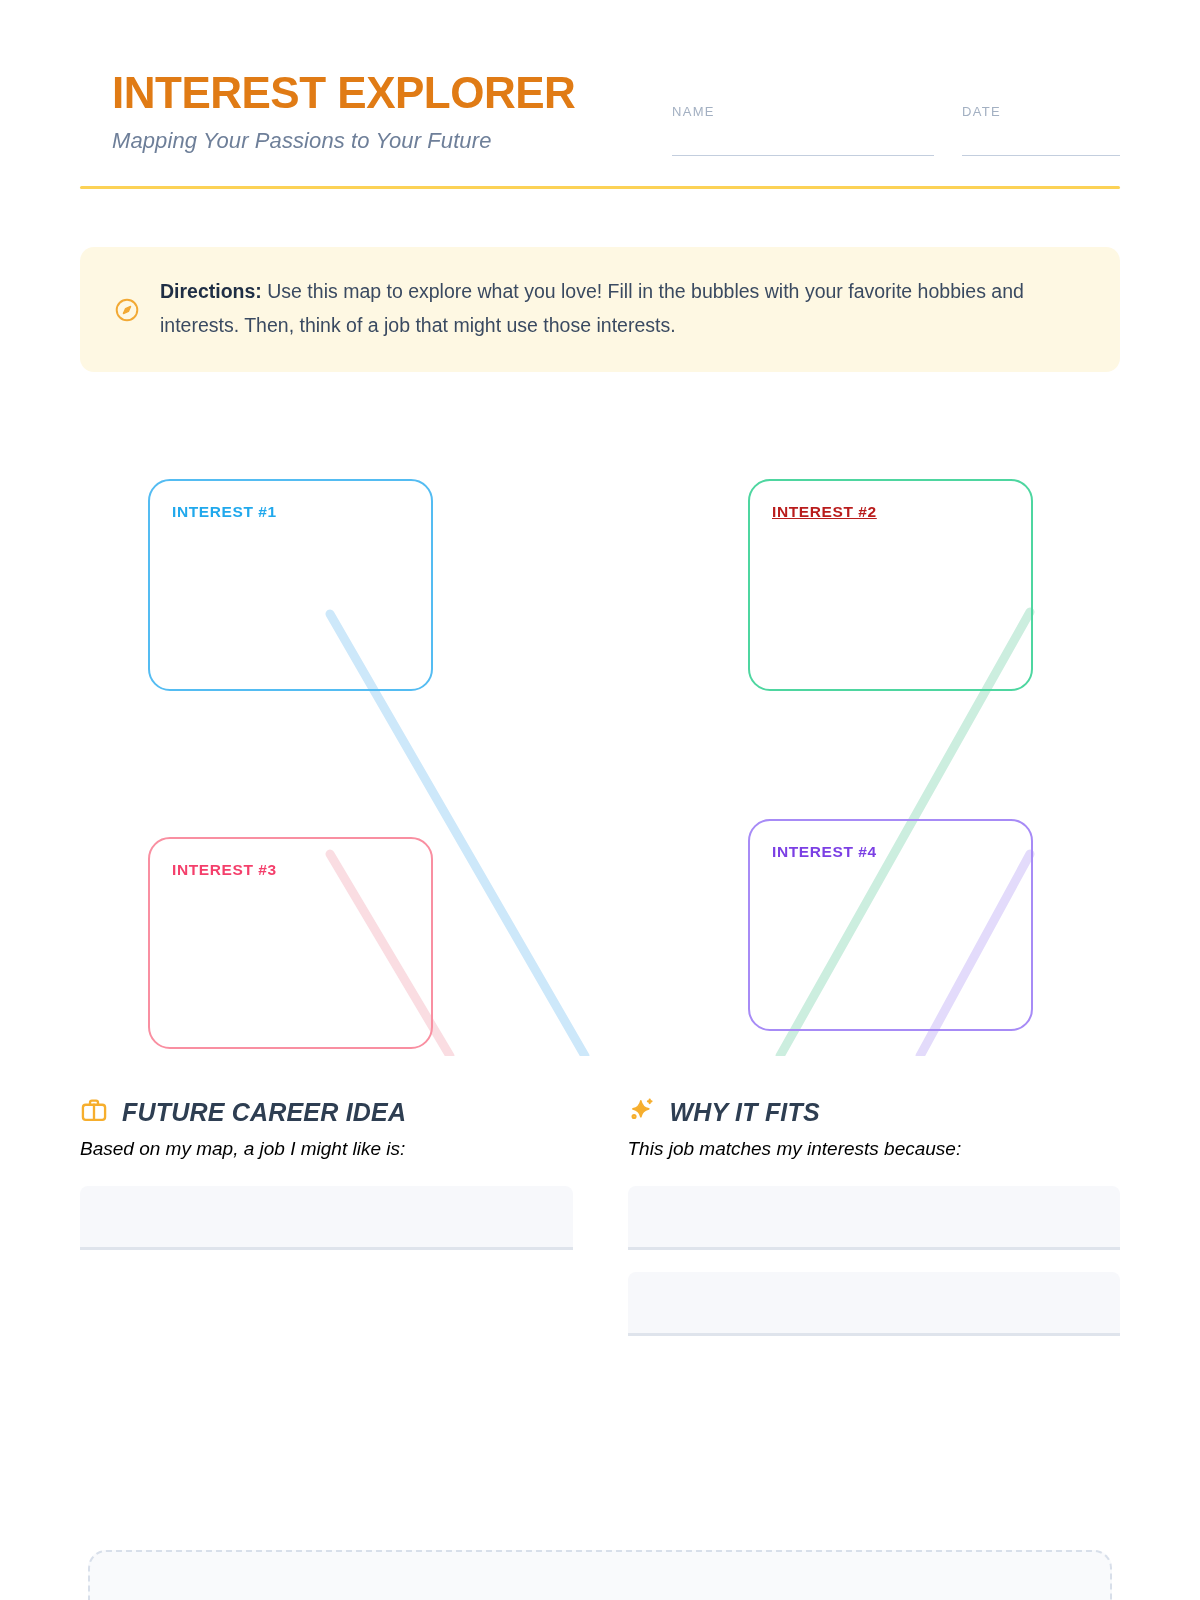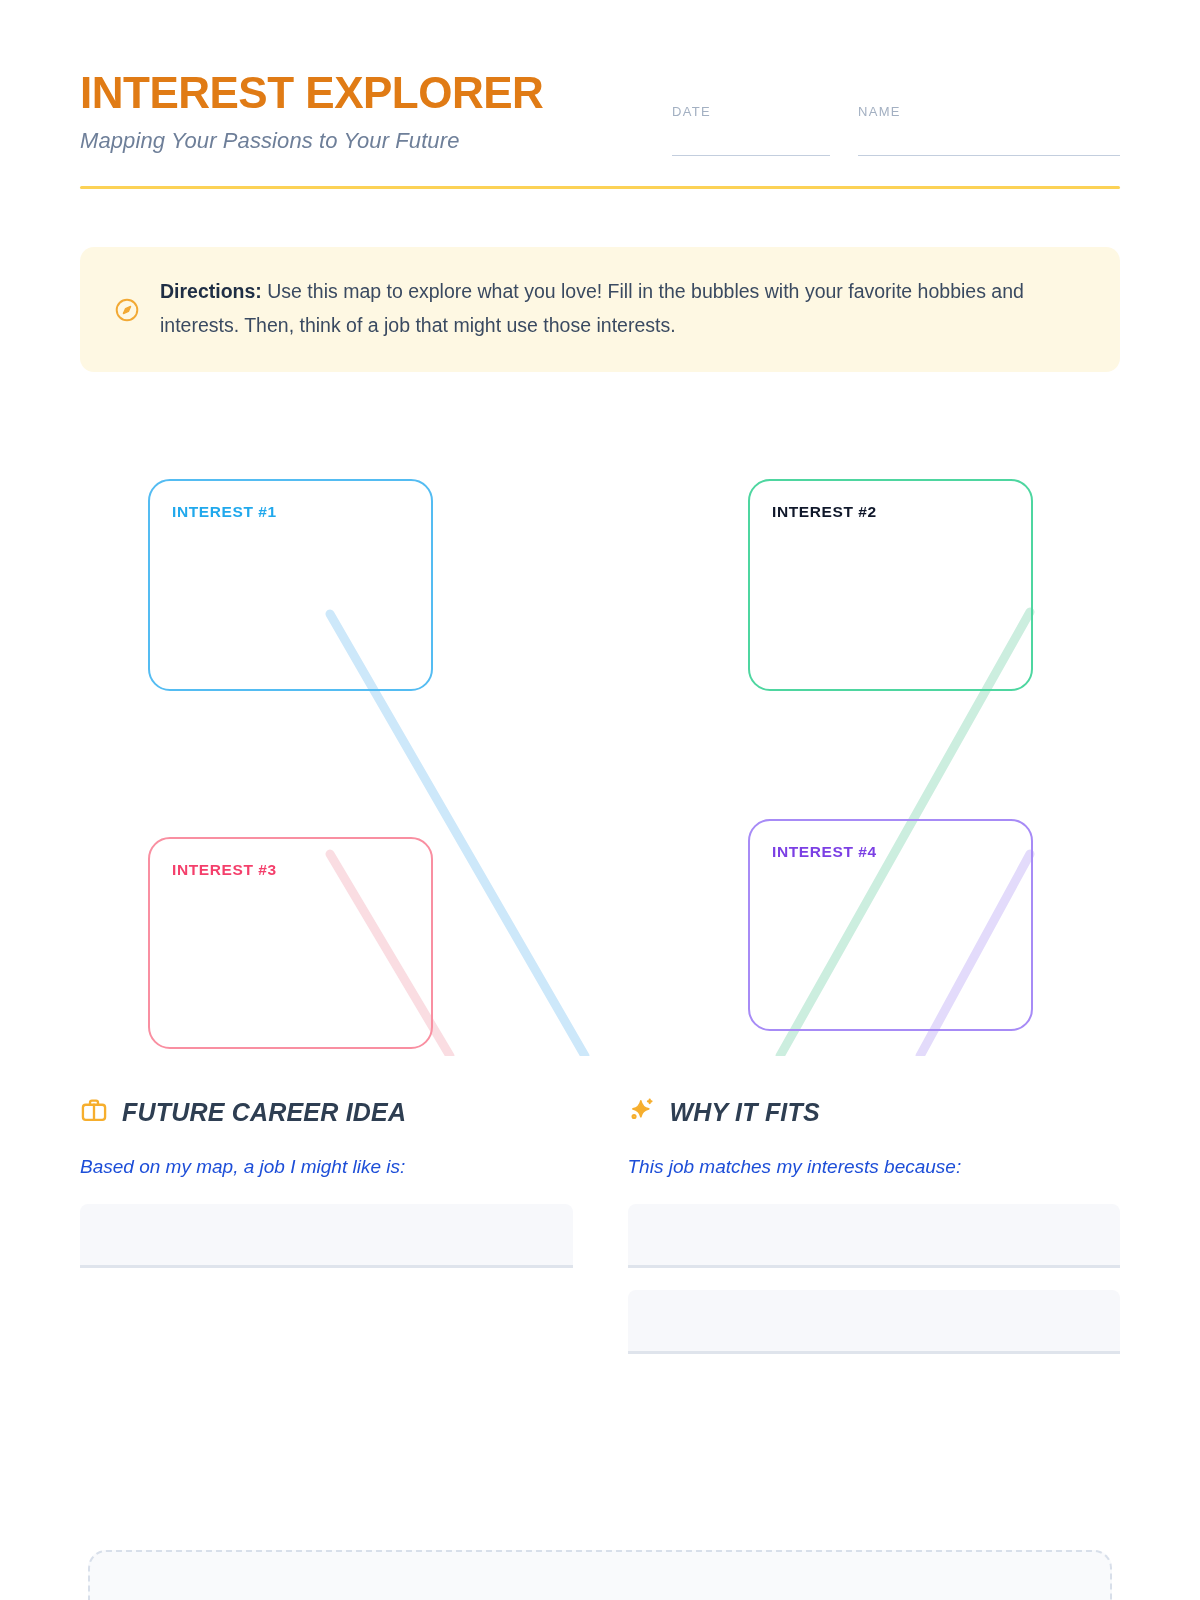--- a/index.html
+++ b/index.html
@@ -19,20 +19,21 @@
     padding: 0 80px;
   }
 
   
   .header {
     position: relative;
     display: flex;
     align-items: flex-start;
     justify-content: space-between;
     padding-top: 70px;
+    margin-left: 32px;
   }
 
   .title-block { flex: 0 0 auto; }
 
   .worksheet-title {
     font-size: 44px;
     font-weight: 700;
     letter-spacing: -0.5px;
     color: #E07B15;
     line-height: 1.05;
@@ -127,21 +128,21 @@
   .interest-label {
     font-size: 15.5px;
     font-weight: 700;
     letter-spacing: 0.6px;
   }
 
   #box1 { left: 68px;  top: 63px;  border-color: #54BCF2; }
   #box1 .interest-label { color: #20A8EC; }
 
   #box2 { left: 668px; top: 63px;  border-color: #4ED6A0; }
-  #box2 .interest-label { color: #0f172a; }
+  #box2 .interest-label { color: #b91c1c; text-decoration: underline; }
 
   #box3 { left: 68px;  top: 403px; border-color: #F98FA1; margin-top: 18px; }
   #box3 .interest-label { color: #F43F6B; }
 
   #box4 { left: 668px; top: 403px; border-color: #A78BF6; }
   #box4 .interest-label { color: #7B3FE4; }
 
   .center-bubble {
     position: absolute;
     left: 355px;
@@ -185,23 +186,23 @@
   }
 
   .section-title {
     font-size: 25px;
     font-weight: 700;
     color: #2E3E52;
     letter-spacing: 0.2px;
   }
 
   .section-prompt {
-    margin-top: 28px;
+    margin-top: 10px;
     font-size: 19px;
-    color: #1d4ed8;
+    color: #000000;
   }
 
   .write-line {
     margin-top: 26px;
     height: 64px;
     background: #F7F8FB;
     border-bottom: 3px solid #DFE4EC;
     border-radius: 8px 8px 0 0;
   }
   .write-line + .write-line { margin-top: 22px; }
@@ -223,26 +224,26 @@
 
 <div class="page">
 
   <div class="header">
     <div class="title-block">
       <div class="worksheet-title">INTEREST EXPLORER</div>
       <div class="worksheet-subtitle">Mapping Your Passions to Your Future</div>
     </div>
 
     <div class="meta-fields">
+      <div class="meta-field name-field">
+        <span class="meta-label">NAME</span>
+        <span class="meta-line"></span>
+      </div>
       <div class="meta-field date-field">
         <span class="meta-label">DATE</span>
-        <span class="meta-line"></span>
-      </div>
-      <div class="meta-field name-field">
-        <span class="meta-label">NAME</span>
         <span class="meta-line"></span>
       </div>
     </div>
   </div>
 
   <div class="header-rule"></div>
 
   <div class="directions">
     <span class="compass-icon">
       <svg width="26" height="26" viewBox="0 0 24 24" fill="none" stroke="#F2A934" stroke-width="1.8" stroke-linecap="round" stroke-linejoin="round">

